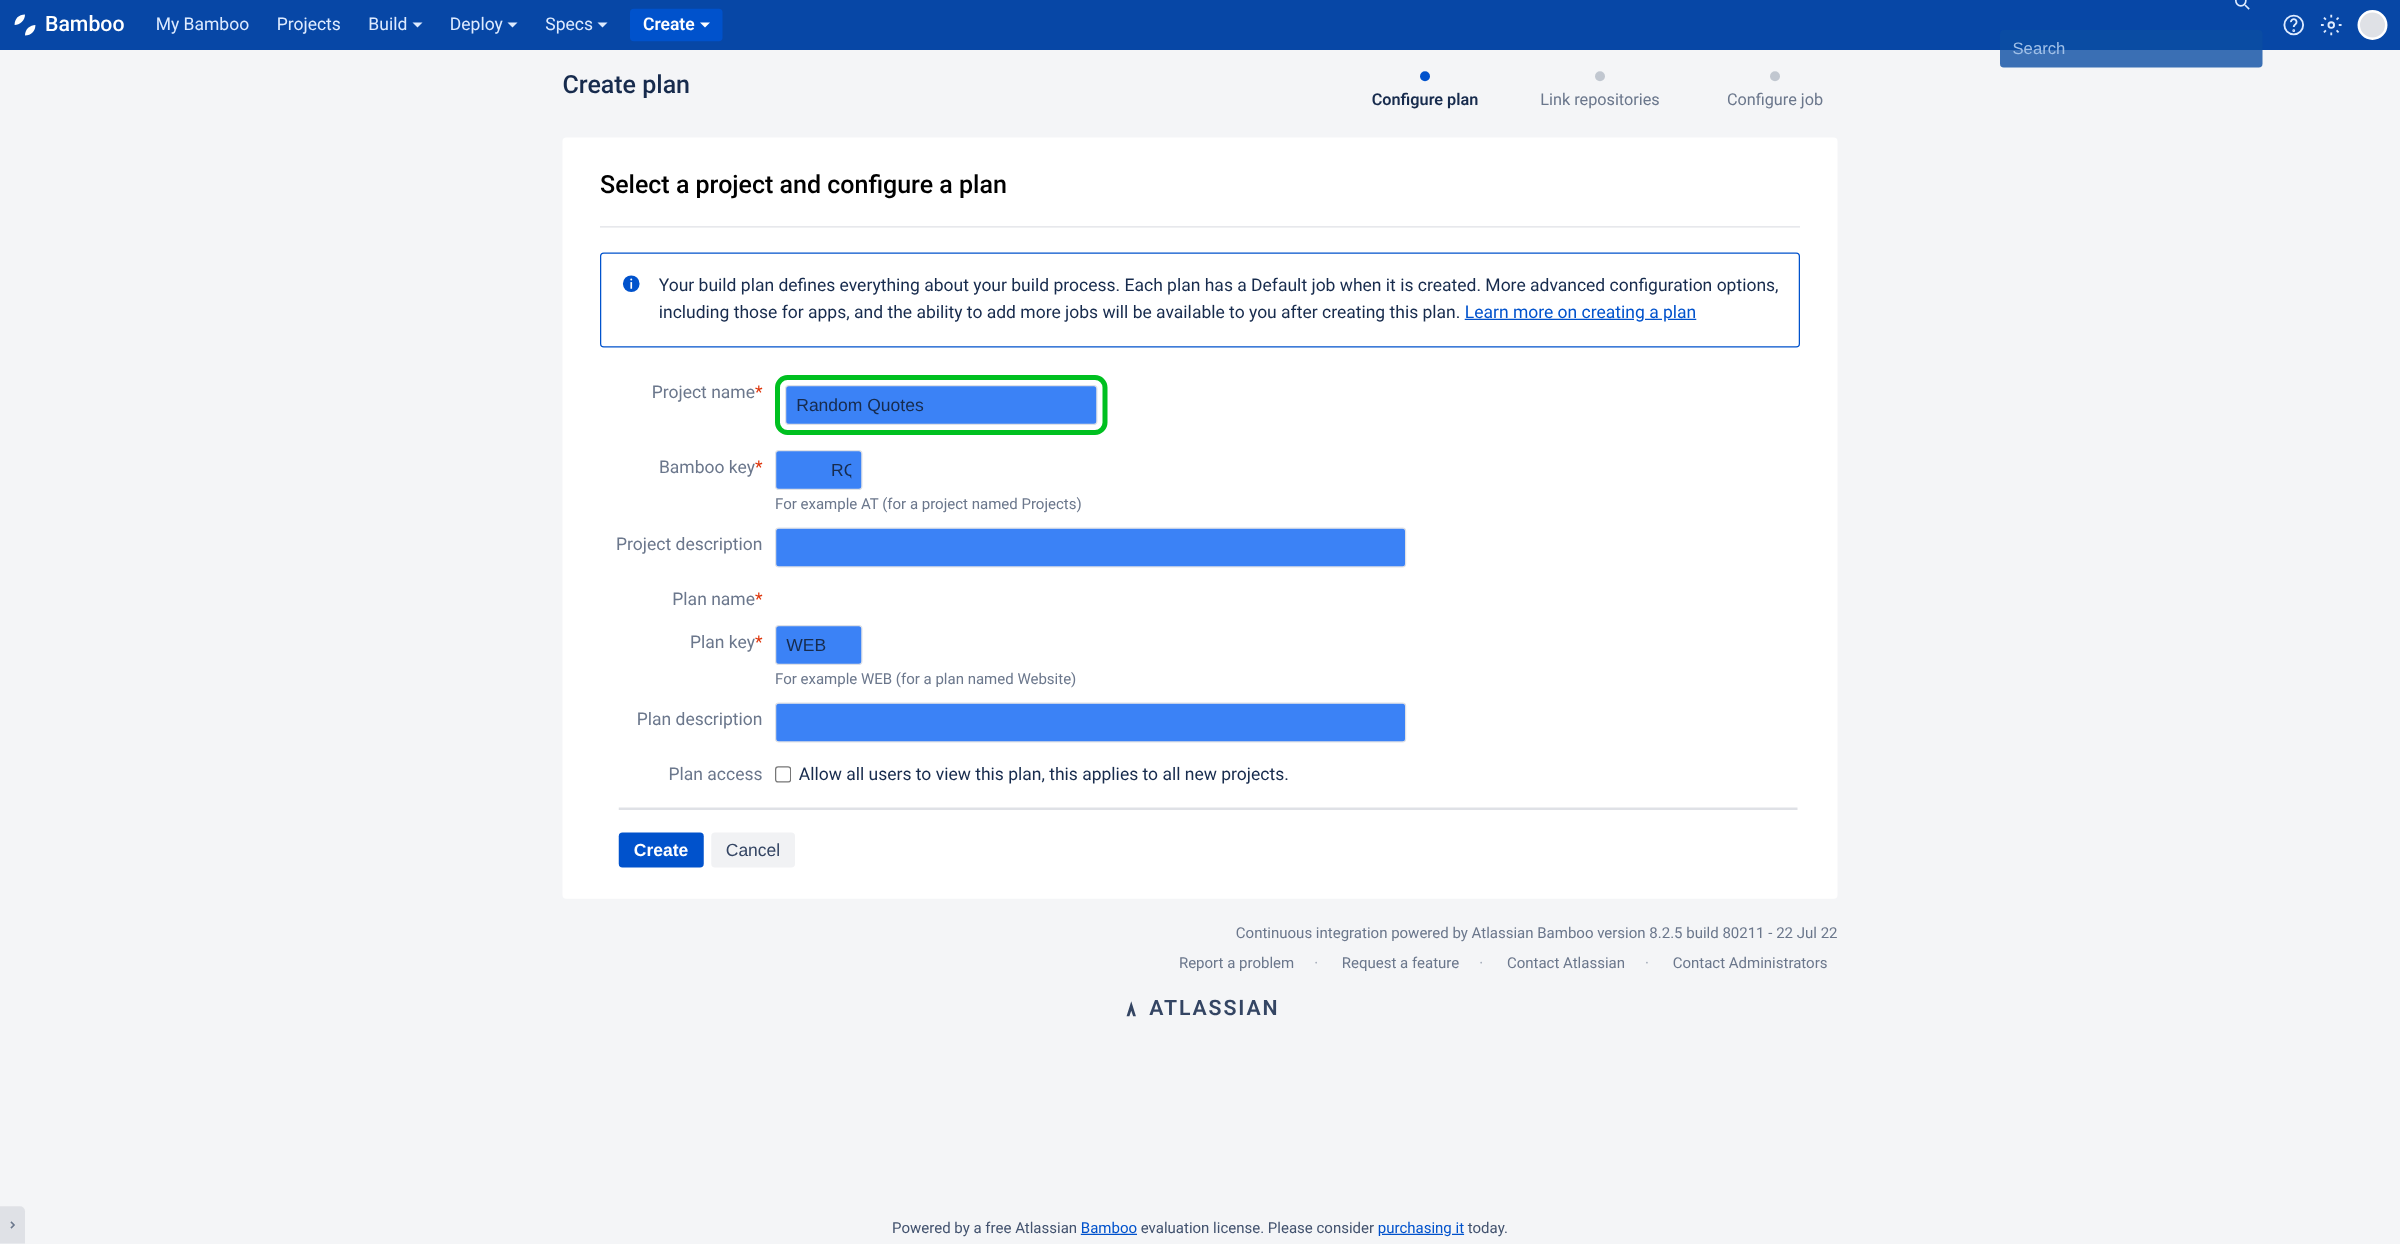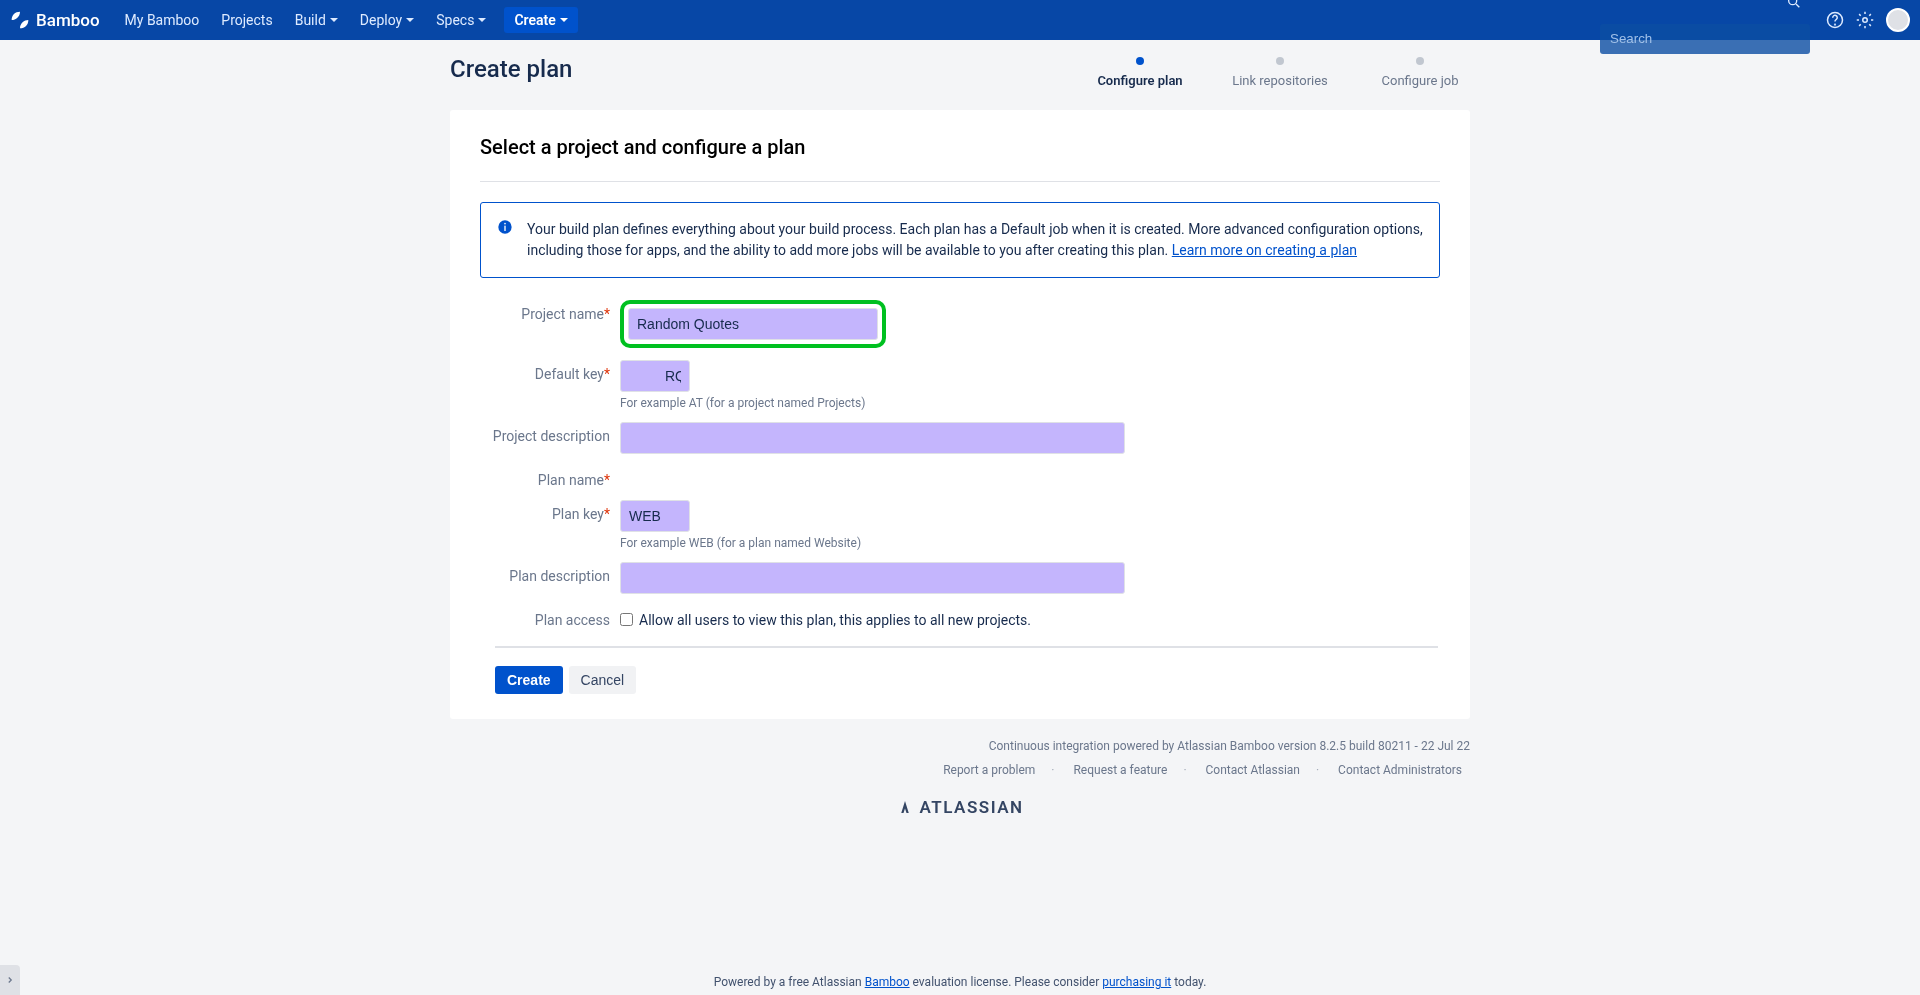--- a/index.html
+++ b/index.html
@@ -78,21 +78,21 @@
   max-width: 1020px;
   margin: 0 auto;
   position: relative;
 }
 .page-header {
   display: flex;
   align-items: flex-start;
   padding: 15px 0 10px 0;
 }
 .page-title {
-  font-size: 24px;
+  font-size: 20px;
   font-weight: 500;
   color: #172B4D;
   flex: 1;
 }
 .wizard-steps {
   display: flex;
   gap: 40px;
   margin-top: 2px;
   justify-content: center;
 }
@@ -150,21 +150,21 @@
 }
 .form-label .req { color: #DE350B; }
 .form-field { flex: 1; }
 .form-input {
   border: 1px solid #dfe1e6;
   border-radius: 3px;
   height: 32px;
   padding: 0 8px;
   font-size: 14px;
   color: #172B4D;
-  background: #c4b5fd;
+  background: #3b82f6;
 }
 .form-hint {
   font-size: 12px;
   color: #6B778C;
   margin-top: 4px;
 }
 .highlight-border {
   border: 4px solid #00c020;
   border-radius: 10px;
   padding: 4px;
@@ -329,21 +329,21 @@
     <div class="form-row">
       <div class="form-label"><span>Project name</span><span class="req">*</span></div>
       <div class="form-field">
         <span class="highlight-border">
           <input class="form-input" style="width: 250px;" value="Random Quotes">
         </span>
       </div>
     </div>
 
     <div class="form-row">
-      <div class="form-label"><span>Default key</span><span class="req">*</span></div>
+      <div class="form-label"><span>Bamboo key</span><span class="req">*</span></div>
       <div class="form-field">
         <input class="form-input" style="width: 70px; padding-left: 44px;" value="RQ">
         <div class="form-hint">For example AT (for a project named Projects)</div>
       </div>
     </div>
 
     <div class="form-row">
       <div class="form-label">Project description</div>
       <div class="form-field">
         <input class="form-input" style="width: 505px;" value="">

